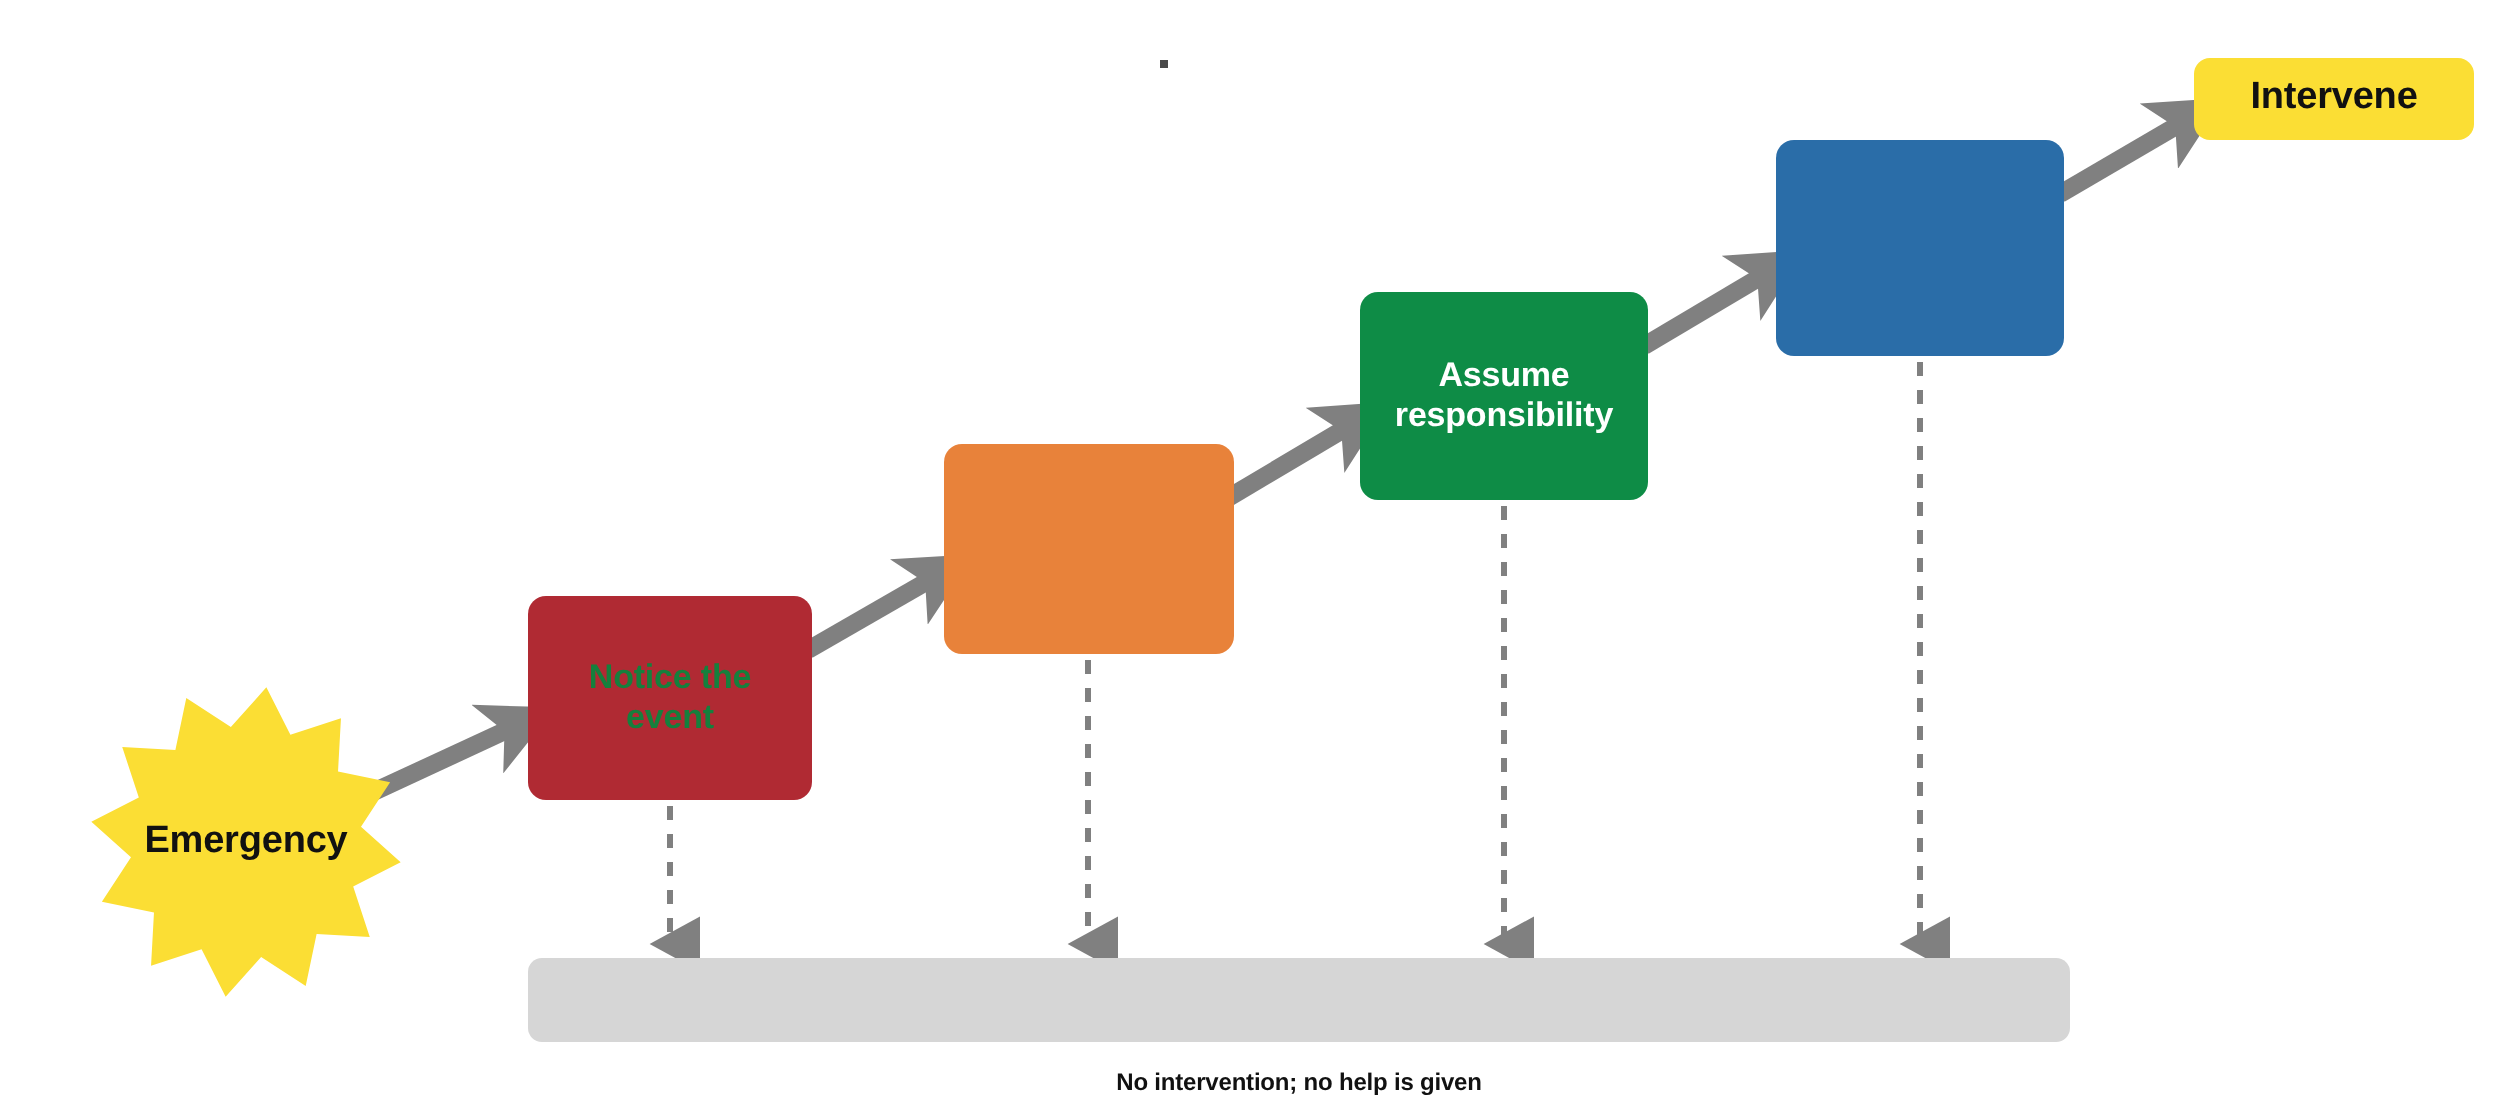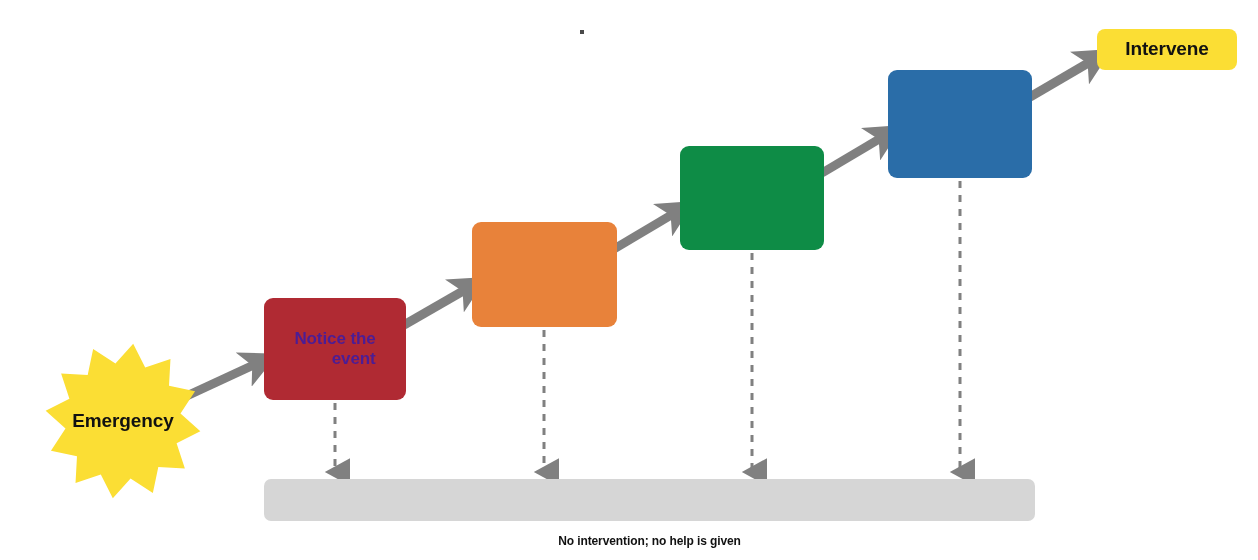--- a/index.html
+++ b/index.html
@@ -96,22 +96,25 @@
       </g>
     <g id="artifact-group">
         <rect x="580" y="30" width="4" height="4" fill="#4a4a4a"></rect>
       </g>
   </svg>
 
   <div class="node-label start-label" id="label-start" style="left: 43px; top: 401px; width: 160px; height: 40px; color: rgb(17, 17, 17);">
       <div>Emergency</div>
     </div>
 
-  <div class="node-label step-label" id="label-step-0" style="left: 264px; top: 298px; width: 142px; height: 102px; color: #4c1d95; text-align: right;">
+  <div class="node-label step-label" id="label-step-0" style="left: 264px; top: 298px; width: 142px; height: 102px; color: #15803d;">
       <div>Notice the<br>event</div>
+    </div>
+  <div class="node-label step-label" id="label-step-2" style="left: 680px; top: 146px; width: 144px; height: 104px; color: rgb(255, 255, 255);">
+      <div>Assume<br>responsibility</div>
     </div>
 
   <div class="node-label end-label" id="label-end" style="left: 1097px; top: 29px; width: 140px; height: 41px; color: rgb(17, 17, 17);">
       <div>Intervene</div>
     </div>
 
   <div class="node-label outcome-label" id="label-outcome" style="left: 264px; top: 479px; width: 771px; height: 42px; color: rgb(17, 17, 17);">
       <div>No intervention; no help is given</div>
     </div>
 

